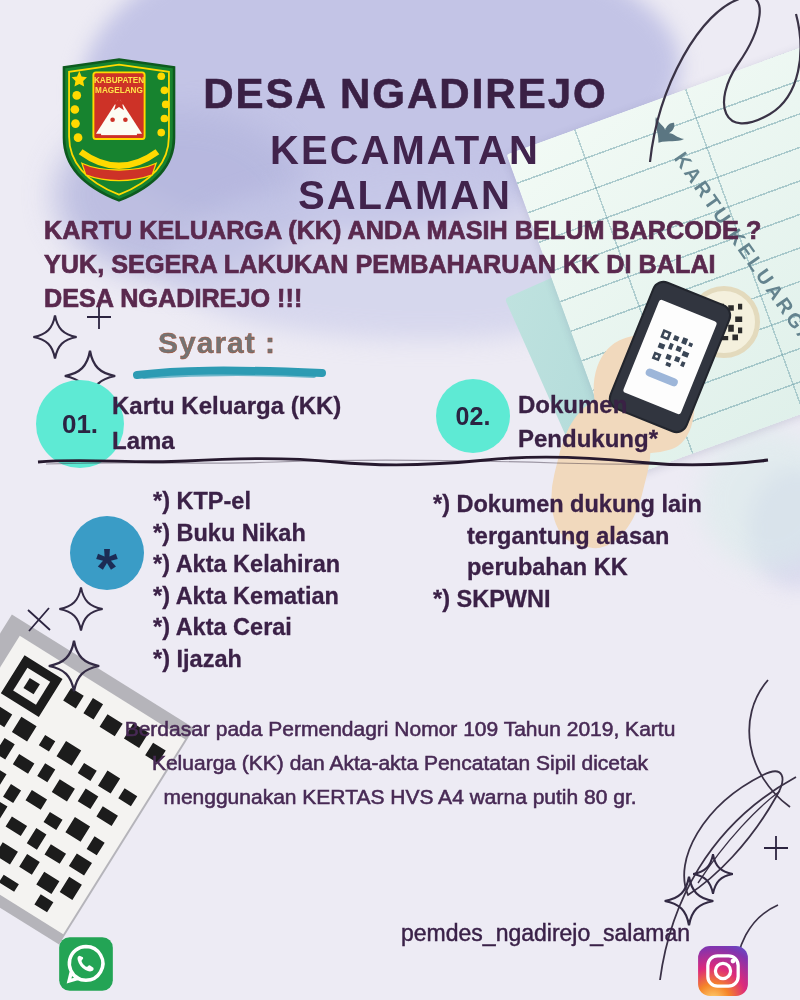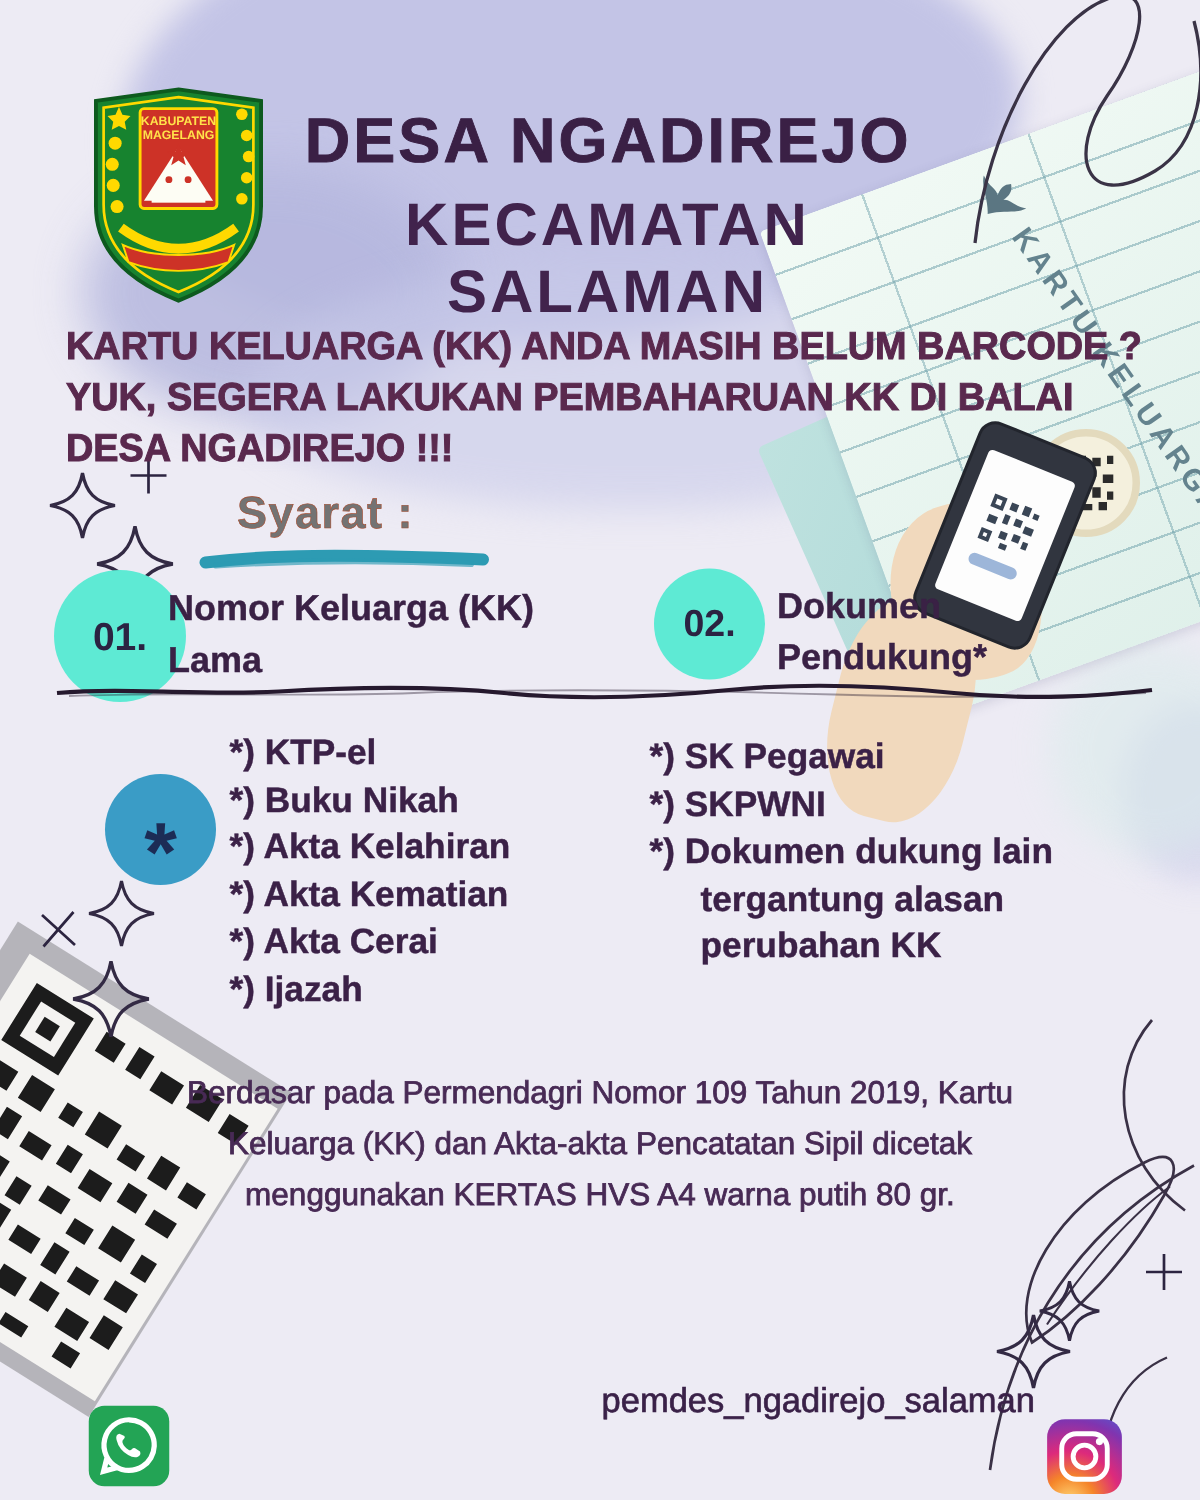--- a/index.html
+++ b/index.html
@@ -186,21 +186,21 @@
   <div class="abs syarat">Syarat :</div>
   <svg class="deco" style="left:132px;top:366px;" width="196" height="16" viewBox="0 0 196 16">
     <path d="M5 9 C 45 4 95 3 190 7" fill="none" stroke="#2d9bb3" stroke-width="8" stroke-linecap="round"></path>
     <path d="M12 11 C 60 8 120 7 182 10" fill="none" stroke="#2d9bb3" stroke-width="4" stroke-linecap="round" opacity=".65"></path>
   </svg>
 
   <div class="circle c1">
     <span>01.</span>
   </div>
   <div class="req-label l1">
-    <div>Nomor Keluarga (KK)</div>
+    <div>Kartu Keluarga (KK)</div>
     <div>Lama</div>
   </div>
   <div class="circle c2">
     <span>02.</span>
   </div>
   <div class="req-label l2">
     <div>Dokumen</div>
     <div>Pendukung*</div>
   </div>
 
@@ -215,23 +215,22 @@
 
   <div class="doclist dl-left">
     <div class="doc-item">*) KTP-el</div>
     <div class="doc-item">*) Buku Nikah</div>
     <div class="doc-item">*) Akta Kelahiran</div>
     <div class="doc-item">*) Akta Kematian</div>
     <div class="doc-item">*) Akta Cerai</div>
     <div class="doc-item">*) Ijazah</div>
   </div>
   <div class="doclist dl-right">
-    <div class="doc-item">*) SK Pegawai</div>
+    <div class="doc-item">*) Dokumen dukung lain tergantung alasan perubahan KK</div>
     <div class="doc-item">*) SKPWNI</div>
-    <div class="doc-item">*) Dokumen dukung lain tergantung alasan perubahan KK</div>
   </div>
 
   <svg class="deco" style="left:24px;top:604px;" width="30" height="30" viewBox="0 0 30 30">
     <path d="M4 6 L26 26 M25 4 L5 27" stroke="#2c2440" stroke-width="1.8" fill="none"></path>
   </svg>
   <svg class="deco" style="left:57px;top:585px;" width="48" height="48" viewBox="0 0 40 40">
     <path d="M20 2 C22 13 27 18 38 20 C27 22 22 27 20 38 C18 27 13 22 2 20 C13 18 18 13 20 2 Z" fill="none" stroke="#332a44" stroke-width="1.7"></path>
   </svg>
   <svg class="deco" style="left:46px;top:638px;" width="56" height="56" viewBox="0 0 40 40">
     <path d="M20 2 C22 13 27 18 38 20 C27 22 22 27 20 38 C18 27 13 22 2 20 C13 18 18 13 20 2 Z" fill="none" stroke="#332a44" stroke-width="1.6"></path>

